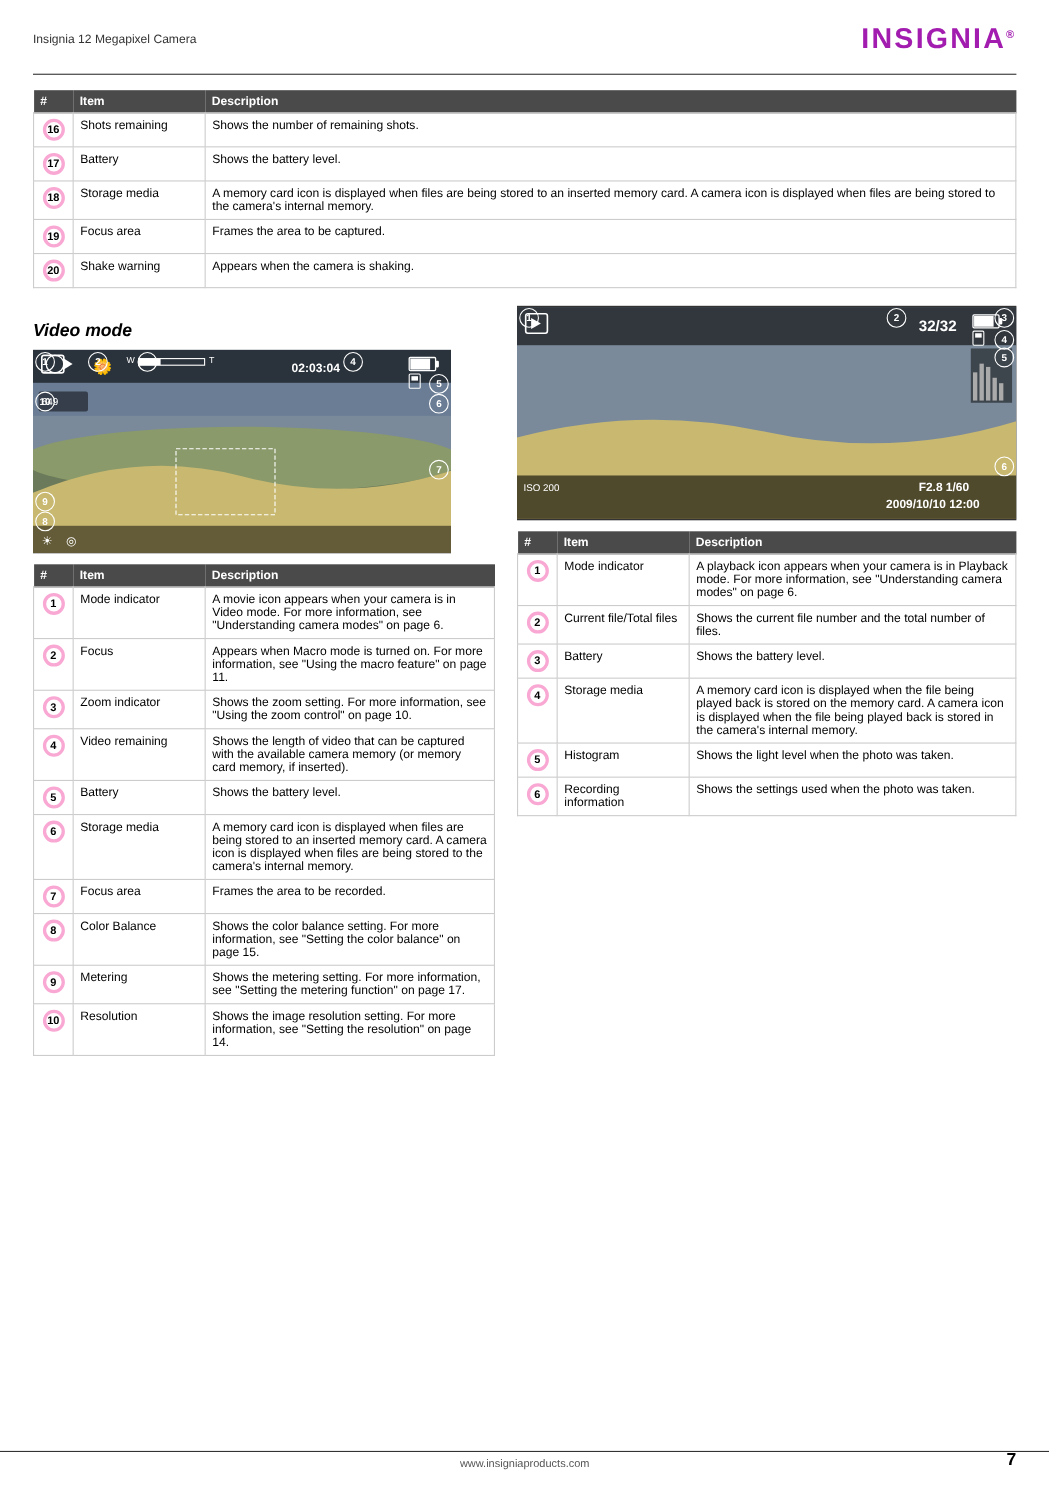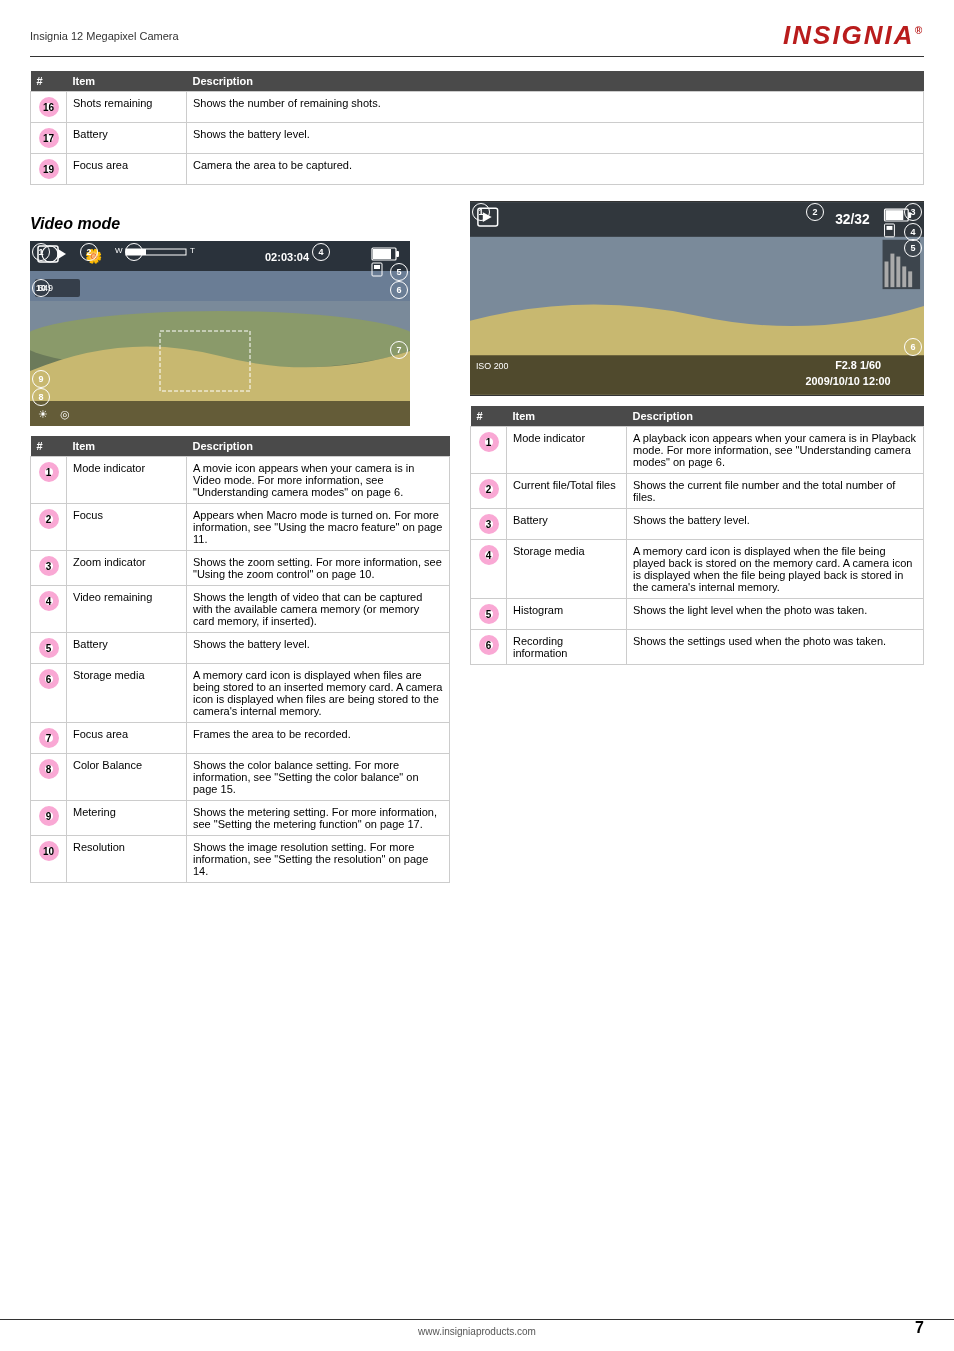--- a/index.html
+++ b/index.html
@@ -17,33 +17,32 @@
       min-height: 1351px;
       padding: 20px 30px;
       position: relative;
     }
     
     .header {
       display: flex;
       justify-content: space-between;
       align-items: center;
       border-bottom: 1px solid #333;
-      padding-bottom: 5px;
+      padding-bottom: 16px;
       margin-bottom: 14px;
     }
     .header-title {
       font-size: 11px;
       color: #333;
     }
     .logo {
       font-size: 26px;
       font-weight: bold;
       letter-spacing: 2px;
-      color: #b91c1c;
-      font-style: italic;
+      color: #a21caf;
     }
     .logo .tm {
       font-size: 10px;
       vertical-align: super;
     }
 
     
     table {
       border-collapse: collapse;
       width: 100%;
@@ -68,21 +67,21 @@
     }
     tr td:nth-child(2) {
       width: 120px;
     }
     .circle-num {
       display: inline-flex;
       align-items: center;
       justify-content: center;
       width: 20px;
       height: 20px;
-      border: 6px solid #f9a8d4;
+      border: 3px solid #f9a8d4;
       border-radius: 50%;
       font-size: 10px;
       font-weight: bold;
     }
 
     
     .two-col {
       display: flex;
       gap: 20px;
     }
@@ -193,23 +192,33 @@
       <td><span class="circle-num">16</span></td>
       <td>Shots remaining</td>
       <td>Shows the number of remaining shots.</td>
     </tr>
           <tr>
       <td><span class="circle-num">17</span></td>
       <td>Battery</td>
       <td>Shows the battery level.</td>
     </tr>
           <tr>
+      <td><span class="circle-num">18</span></td>
+      <td>Storage media</td>
+      <td>A memory card icon is displayed when files are being stored to an inserted memory card. A camera icon is displayed when files are being stored to the camera's internal memory.</td>
+    </tr>
+          <tr>
       <td><span class="circle-num">19</span></td>
       <td>Focus area</td>
-      <td>Camera the area to be captured.</td>
+      <td>Frames the area to be captured.</td>
+    </tr>
+          <tr>
+      <td><span class="circle-num">20</span></td>
+      <td>Shake warning</td>
+      <td>Appears when the camera is shaking.</td>
     </tr>
         </tbody>
     </table>
   </div>
 
   <div class="two-col">
 
     <div class="left-col">
       <div class="section-heading">Video mode</div>
 

